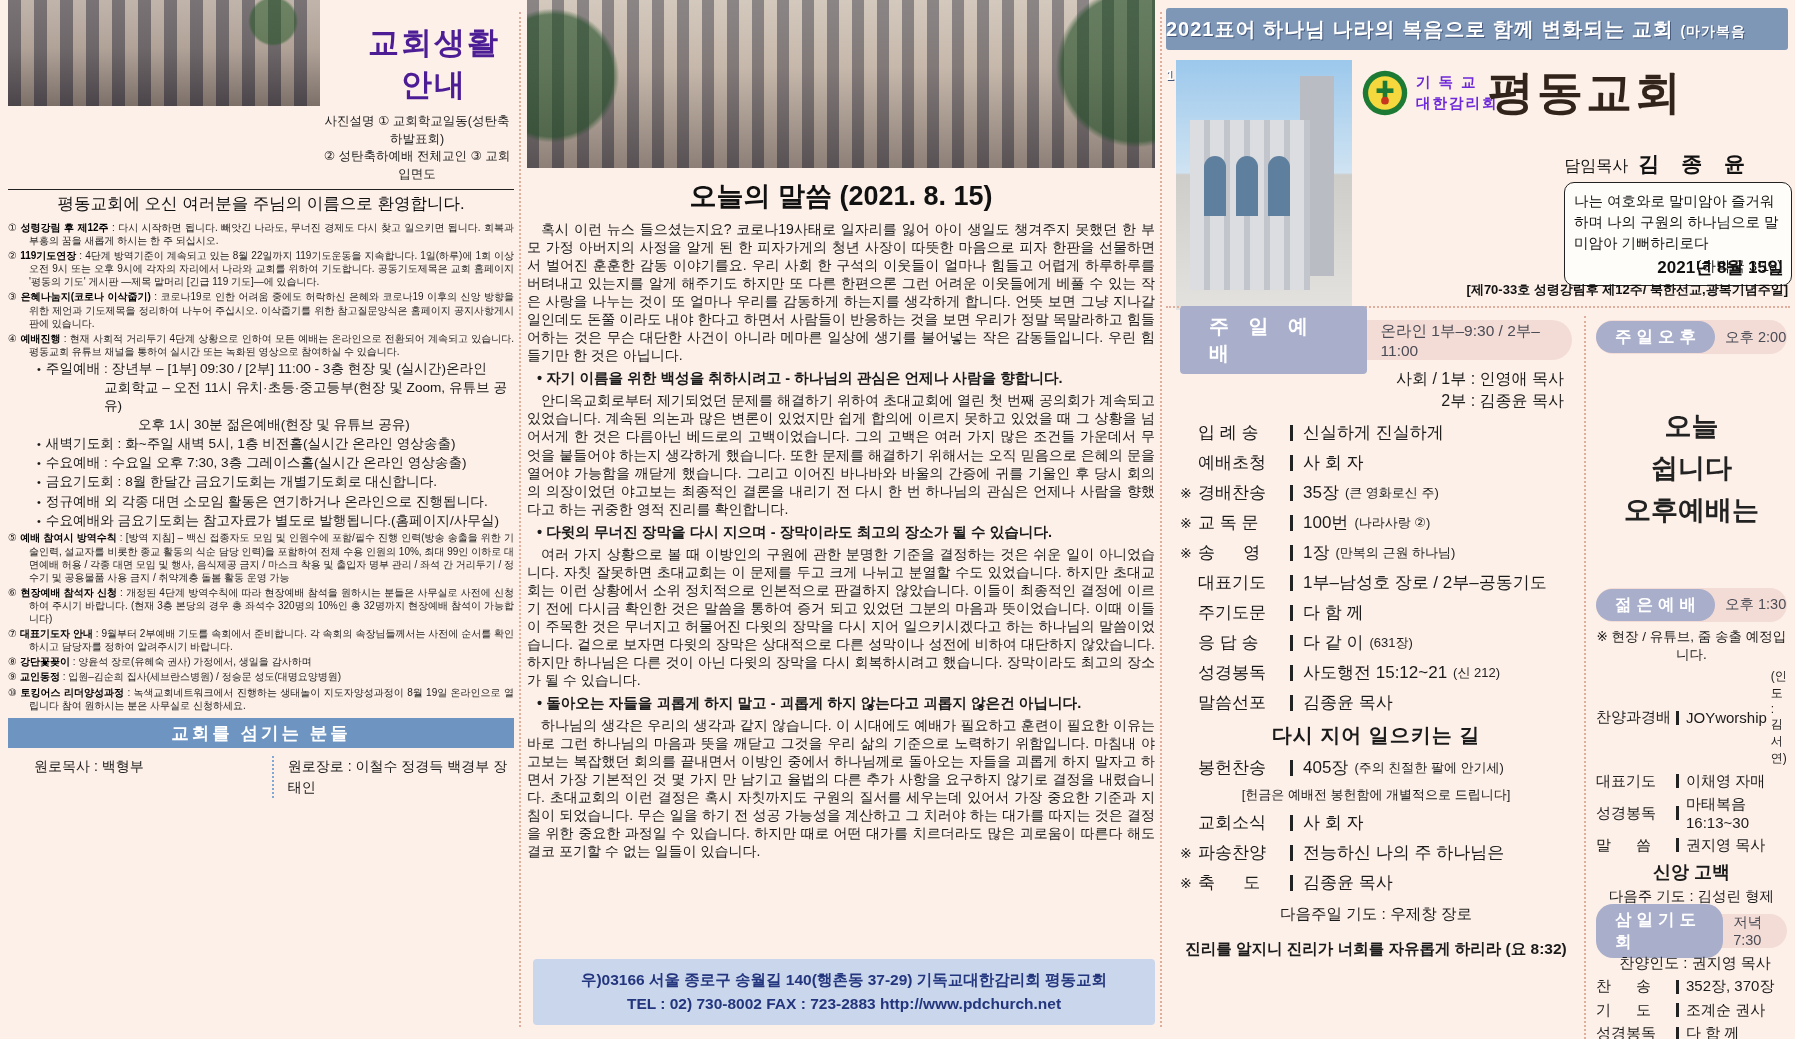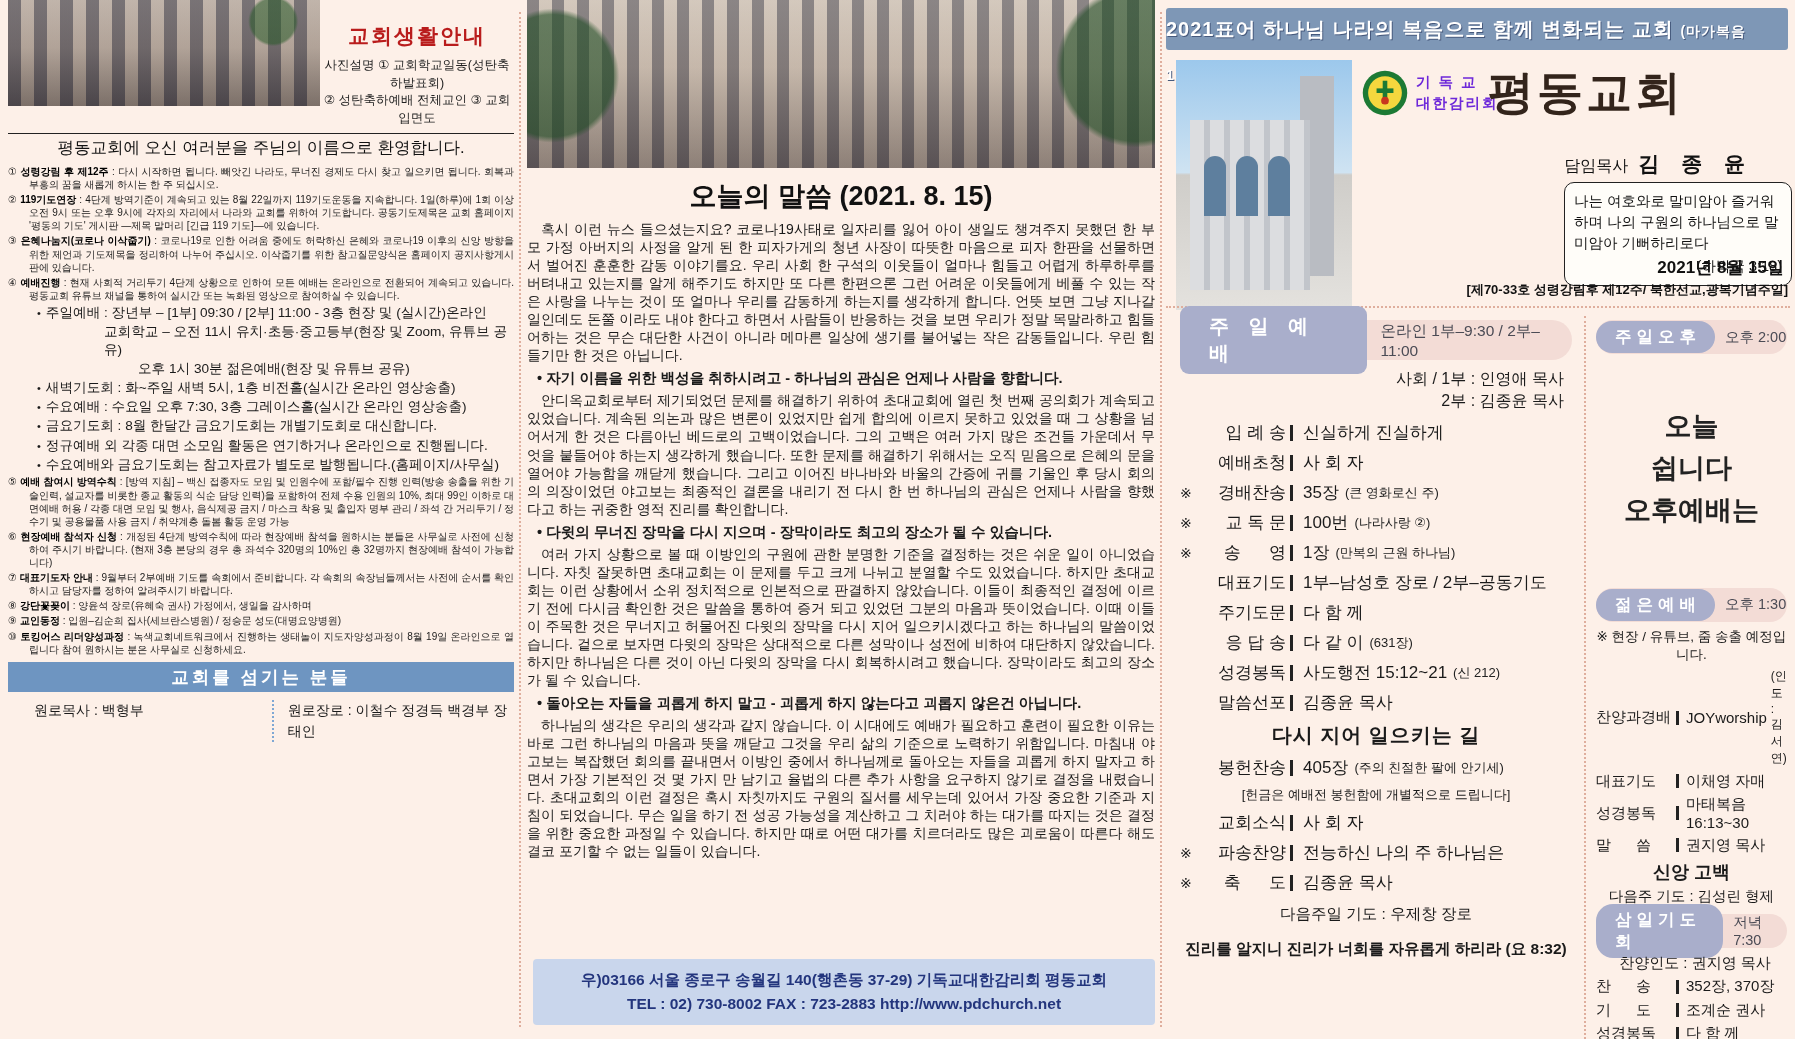--- a/index.html
+++ b/index.html
@@ -14,21 +14,21 @@
   
   .panel-left{position:absolute;left:8px;top:0;width:506px;height:1039px;}
   .lp-head{display:flex;}
   .lp-photo{width:312px;height:106px;flex:0 0 auto;
     background:
       radial-gradient(circle at 85% 20%, rgba(40,90,40,.55) 0 8%, transparent 9%),
       repeating-linear-gradient(90deg, rgba(25,25,40,.50) 0 13px, rgba(120,105,95,.25) 13px 26px),
       linear-gradient(180deg,#d9cec4 0%,#c4b6ab 45%,#7d726c 100%);
   }
   .lp-titlebox{flex:1;text-align:center;padding-top:22px;}
-  .lp-title{font-size:21px;font-weight:900;letter-spacing:2px;color:#b91c1c;}
+  .lp-title{font-size:31px;font-weight:900;letter-spacing:2px;color:#4c1d95;padding-left:34px;}
   .lp-caption{font-size:12.5px;color:#222;line-height:1.4;margin-top:7px;}
   .hr1{border-top:1.5px solid #222;margin:6px 0 3px 0;}
   .welcome{text-align:center;font-size:16.5px;margin:2px 0 6px 0;color:#111;}
   .item{margin:2px 0;font-size:10px;line-height:1.31;text-align:justify;
         padding-left:21px;text-indent:-21px;}
   .inum{margin-right:3px;}
   .ititle{color:#000;}
   .wbullets{margin:1px 0 2px 0;}
   .wb{margin:1.5px 0;font-size:13.6px;line-height:1.3;padding-left:40px;text-indent:-11px;}
   .wb.c1{padding-left:96px;text-indent:0;}
@@ -80,29 +80,29 @@
     border-radius:10px;background:#fffdf9;padding:8px 9px;font-size:14.5px;line-height:1.45;color:#111;}
   .r-verse .vref{text-align:right;margin-top:2px;}
   .r-date{position:absolute;right:6px;top:256px;font-size:17px;font-weight:900;color:#111;}
   .r-issue{position:absolute;right:2px;top:281px;font-size:13px;font-weight:bold;color:#111;}
   .r-hsep{position:absolute;left:0;right:0;top:306px;border-top:2px dotted #dfae9d;}
   .r-cols{position:absolute;left:0;right:0;top:316px;bottom:0;display:flex;}
   .r-main{width:392px;flex:0 0 auto;border-right:2px dotted #dfae9d;padding:4px 12px 0 14px;}
   .r-side{flex:1;padding:4px 6px 0 10px;}
   .pillband{background:#f3dcd6;border-radius:22px;display:flex;align-items:center;height:40px;margin-bottom:8px;}
   .pill{background:#a9aecb;color:#fff;font-weight:900;font-size:20px;letter-spacing:7px;
-    border-radius:9px;padding:7px 16px 7px 29px;}
+    border-radius:4px;padding:7px 16px 7px 29px;}
   .ptime{color:#4b4b55;font-size:15.5px;margin-left:14px;}
   .pillband.small{height:34px;margin-bottom:6px;}
   .pillband.small .pill{font-size:16.5px;letter-spacing:5px;padding:5px 14px 5px 19px;border-radius:17px;}
   .pillband.small .ptime{font-size:14.5px;margin-left:10px;}
   .mc{ text-align:right;font-size:16px;line-height:1.35;padding-right:8px;margin-bottom:10px;}
   .row{display:flex;align-items:center;margin:7px 0;font-size:17px;}
   .row .star{width:18px;flex:0 0 auto;font-size:14px;}
-  .row .lbl{width:88px;flex:0 0 auto;white-space:pre;text-align:right;}
+  .row .lbl{width:88px;flex:0 0 auto;white-space:pre;}
   .row .bar{width:3px;height:16px;background:#222;flex:0 0 auto;margin:0 10px 0 4px;}
   .row .val{white-space:pre;}
   .row .note{font-size:13px;margin-left:6px;color:#222;}
   .sermon-title{text-align:center;font-size:20px;font-weight:900;margin:8px 0 7px 0;letter-spacing:1px;}
   .off-note{text-align:center;font-size:13px;margin:2px 0 4px 0;}
   .nextweek{text-align:center;font-size:15.5px;margin:10px 0 6px 0;}
   .bot-verse{text-align:center;font-size:15.5px;font-weight:bold;margin-top:14px;}
   .rest-big{text-align:center;font-size:27px;font-weight:900;line-height:1.55;margin:52px 0 56px 0;color:#222;}
   .srow{display:flex;align-items:center;margin:4.5px 0;font-size:15px;}
   .srow .lbl{width:78px;flex:0 0 auto;white-space:pre;}

